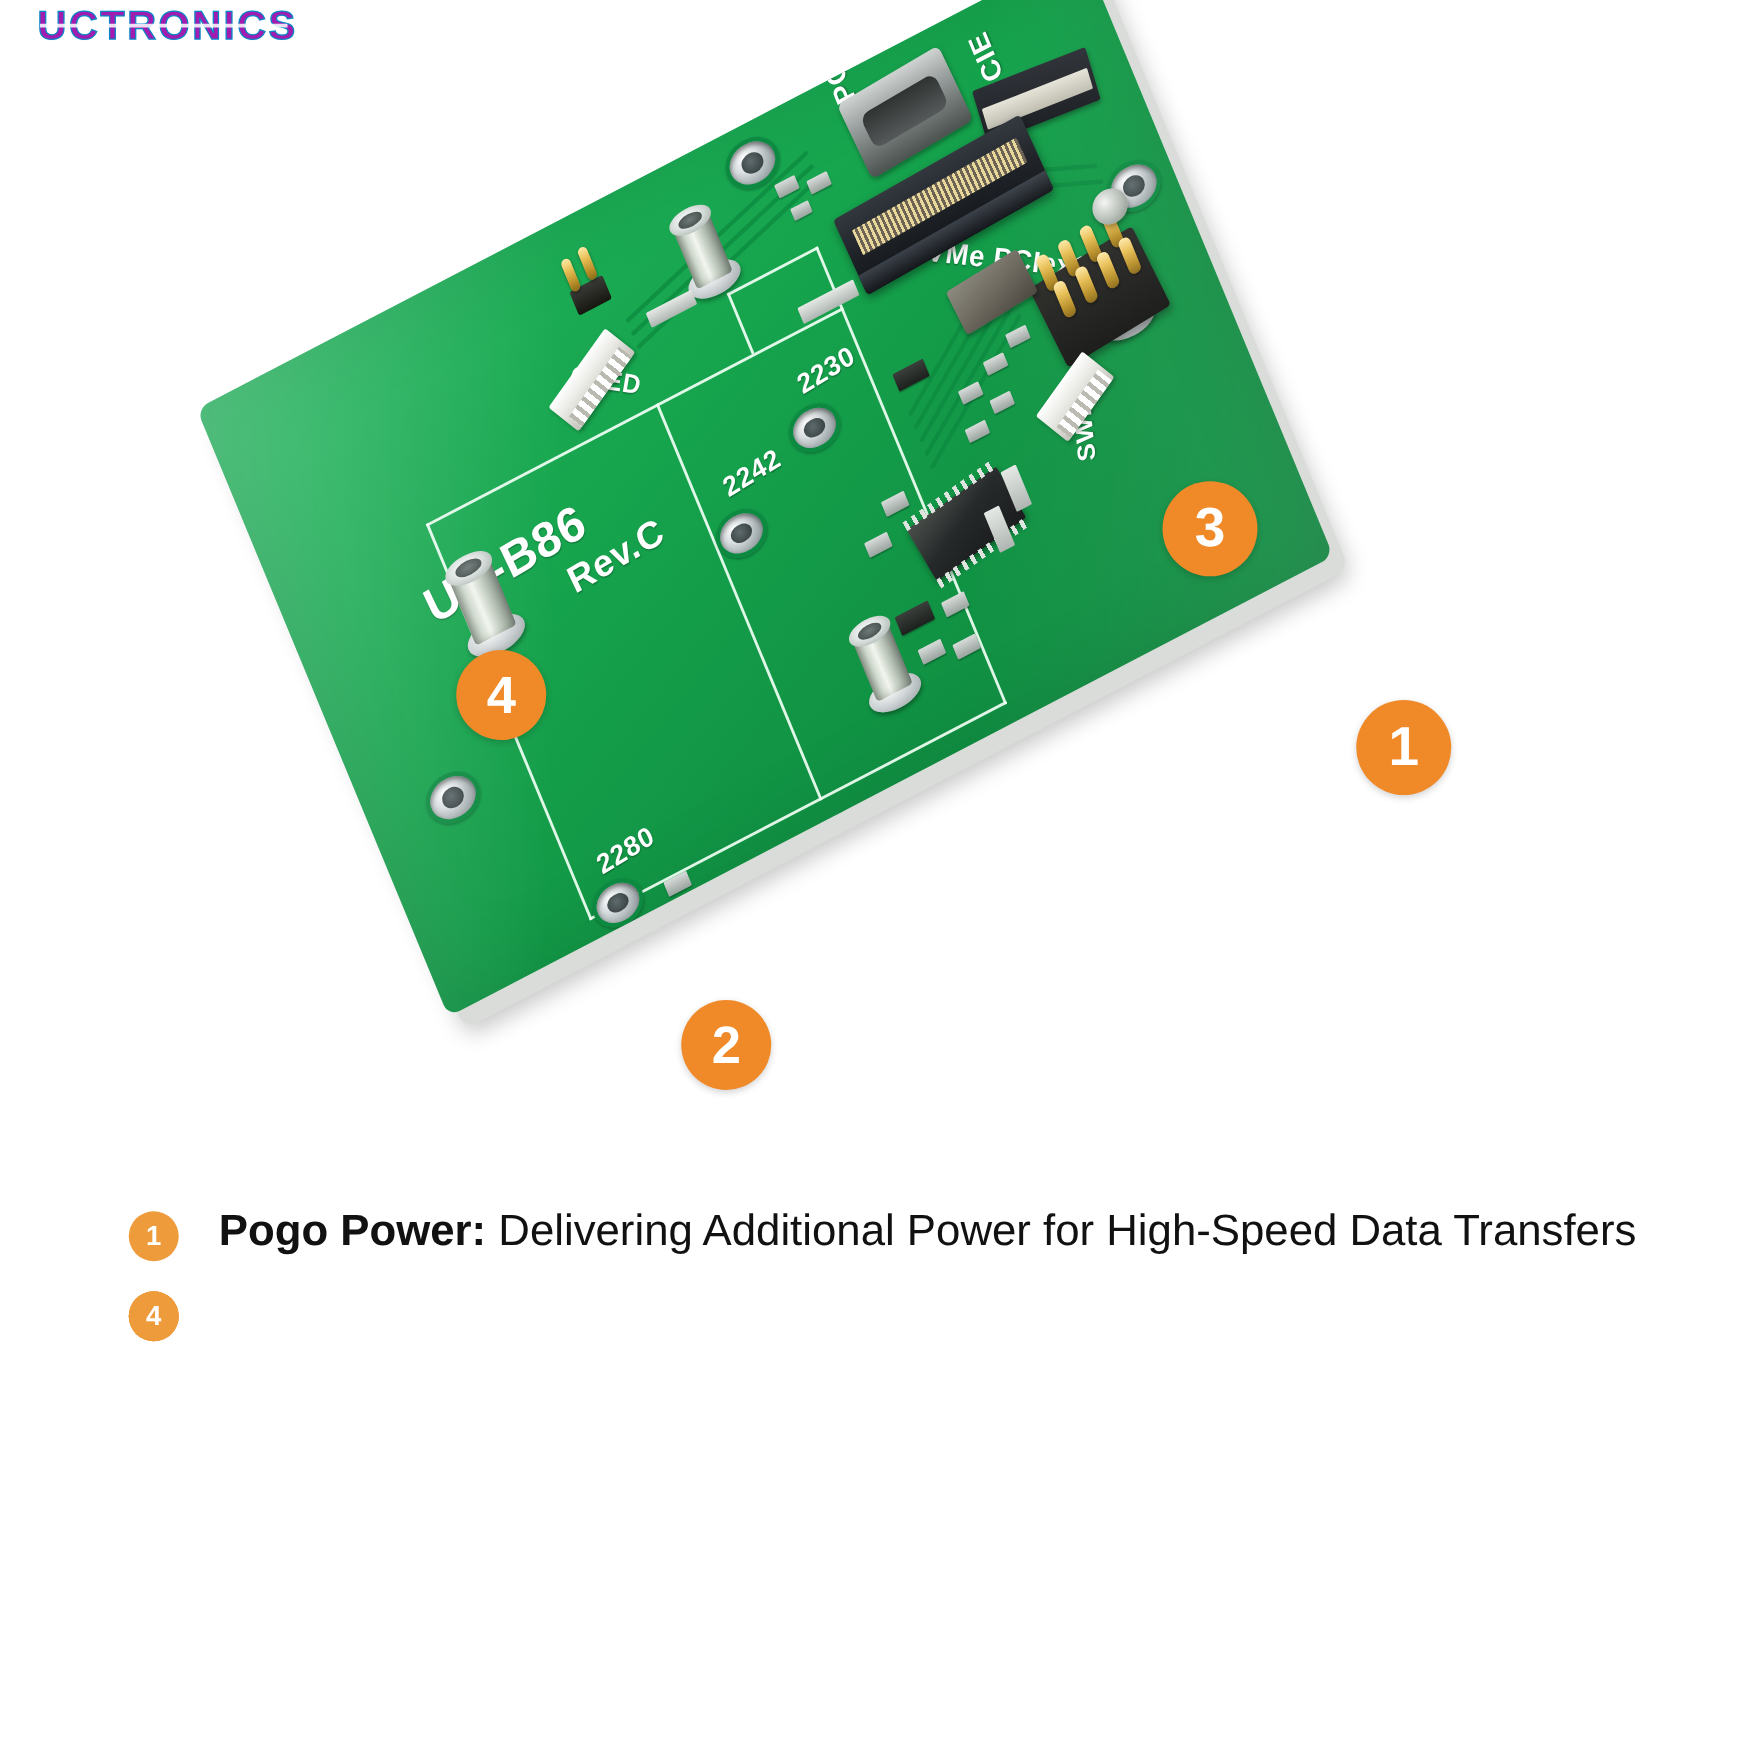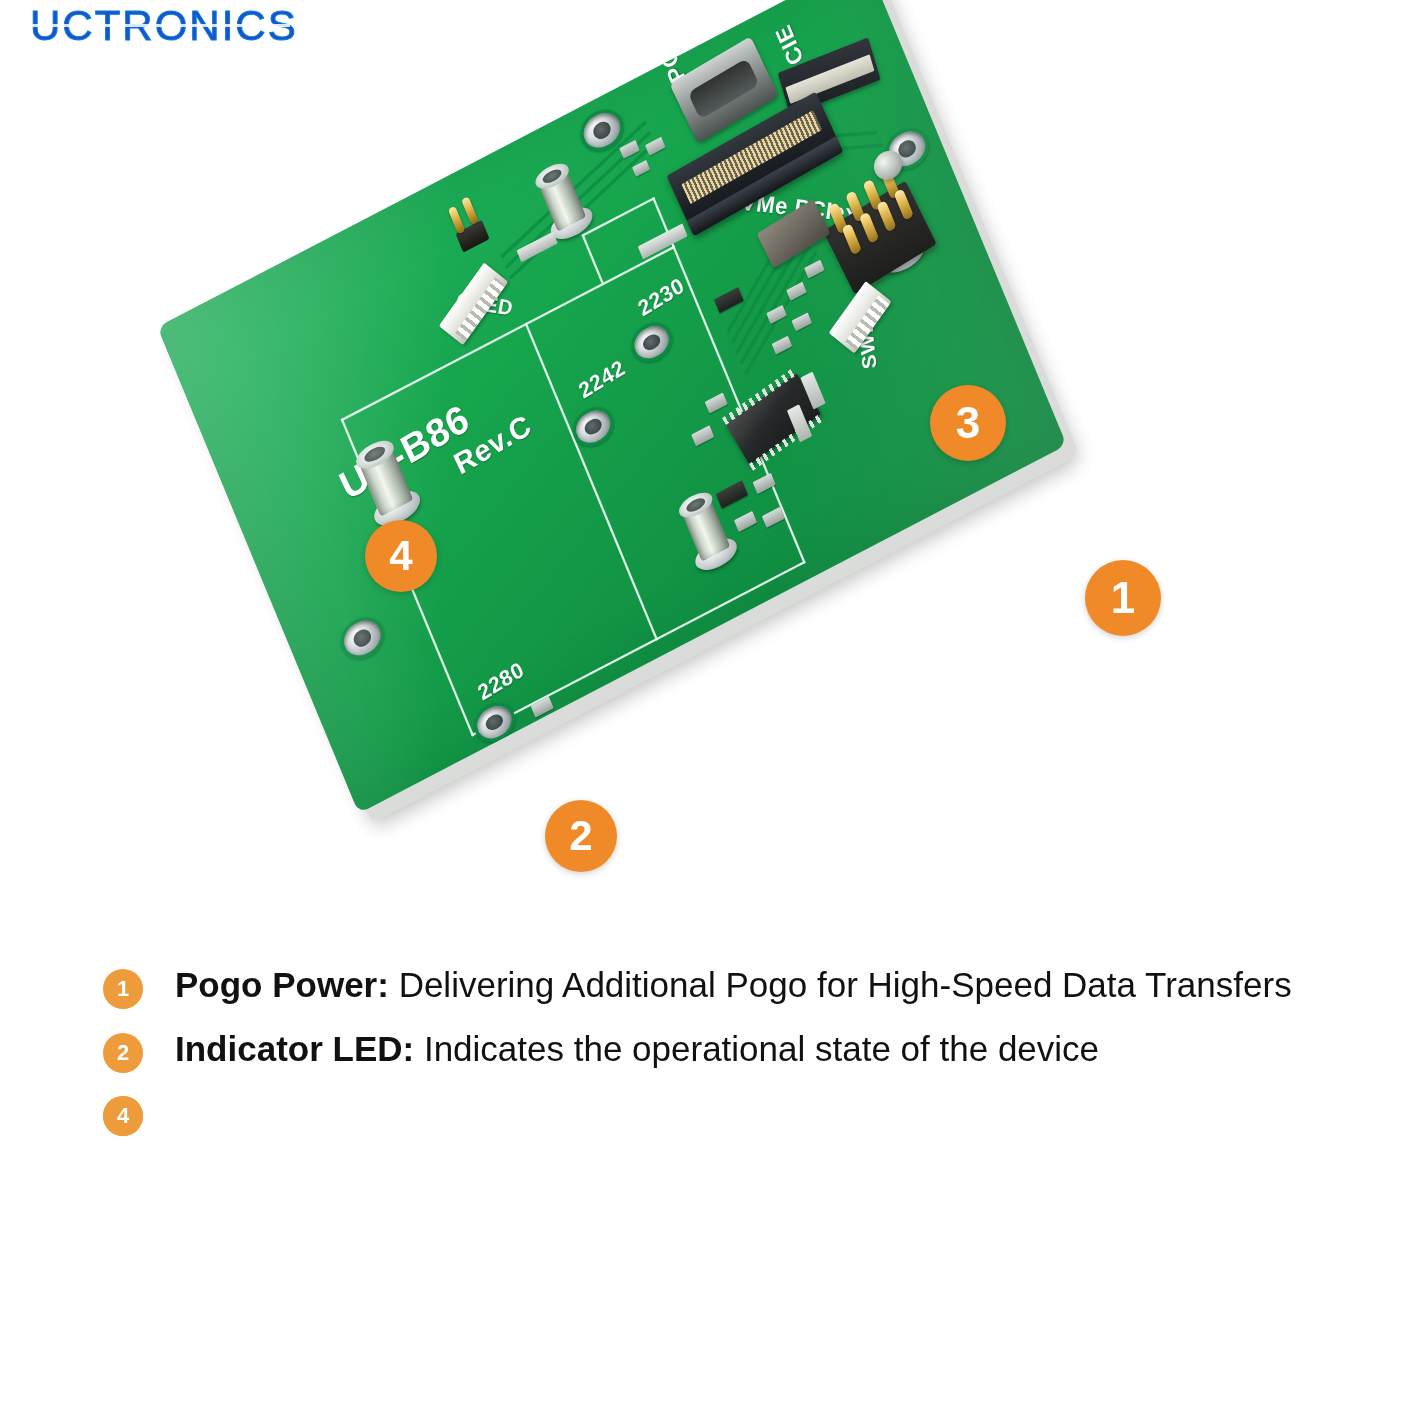--- a/index.html
+++ b/index.html
@@ -8,22 +8,22 @@
     background: #ffffff;
     font-family: "Liberation Sans", sans-serif;
     overflow: hidden;
   }
   #page { position: relative; width: 1404px; height: 1404px; background: #fff; }
 
   
   .brand {
     position: absolute; left: 30px; top: 2px;
     font-family: "Liberation Sans", sans-serif;
-    font-size: 42px; font-weight: normal; letter-spacing: 2px;
-    color: #1d4ed8;
+    font-size: 32px; font-weight: bold; letter-spacing: 2px;
+    color: #a21caf;
     -webkit-text-stroke: 1px #0B85C6;
     text-shadow: 0 0 1px #7FD4F5;
   }
   .brand::after{
     content:""; position:absolute; left:2px; right:8px; top:46%;
     height:3px; background:#ffffff; opacity:.85;
   }
 
   
   .stage { position: absolute; left: 0; top: 120px; width: 1404px; height: 800px; }
@@ -374,26 +374,25 @@
     <div class="callout" style="left:930px; top:265px; width:76px; height:76px; font-size:44px;">3</div>
     <div class="callout" style="left:1085px; top:440px; width:76px; height:76px; font-size:44px;">1</div>
     <div class="callout" style="left:365px; top:400px; width:72px; height:72px; font-size:42px;">4</div>
     <div class="callout" style="left:545px; top:680px; width:72px; height:72px; font-size:42px;">2</div>
   </div>
 
   <div class="features">
 
     <div class="feature">
       <div class="num">1</div>
-      <p><b>Pogo Power:</b><span> Delivering Additional Pogo for High-Speed Data Transfers</span></p>
+      <p><b>Pogo Power:</b><span> Delivering Additional Power for High-Speed Data Transfers</span></p>
     </div>
 
     <div class="feature">
       <div class="num">2</div>
-      <p><b>Indicator LED:</b><span> Indicates the operational state of the device</span></p>
     </div>
 
     <div class="feature">
       <div class="num">3</div>
     </div>
 
     <div class="feature">
       <div class="num">4</div>
     </div>
 

